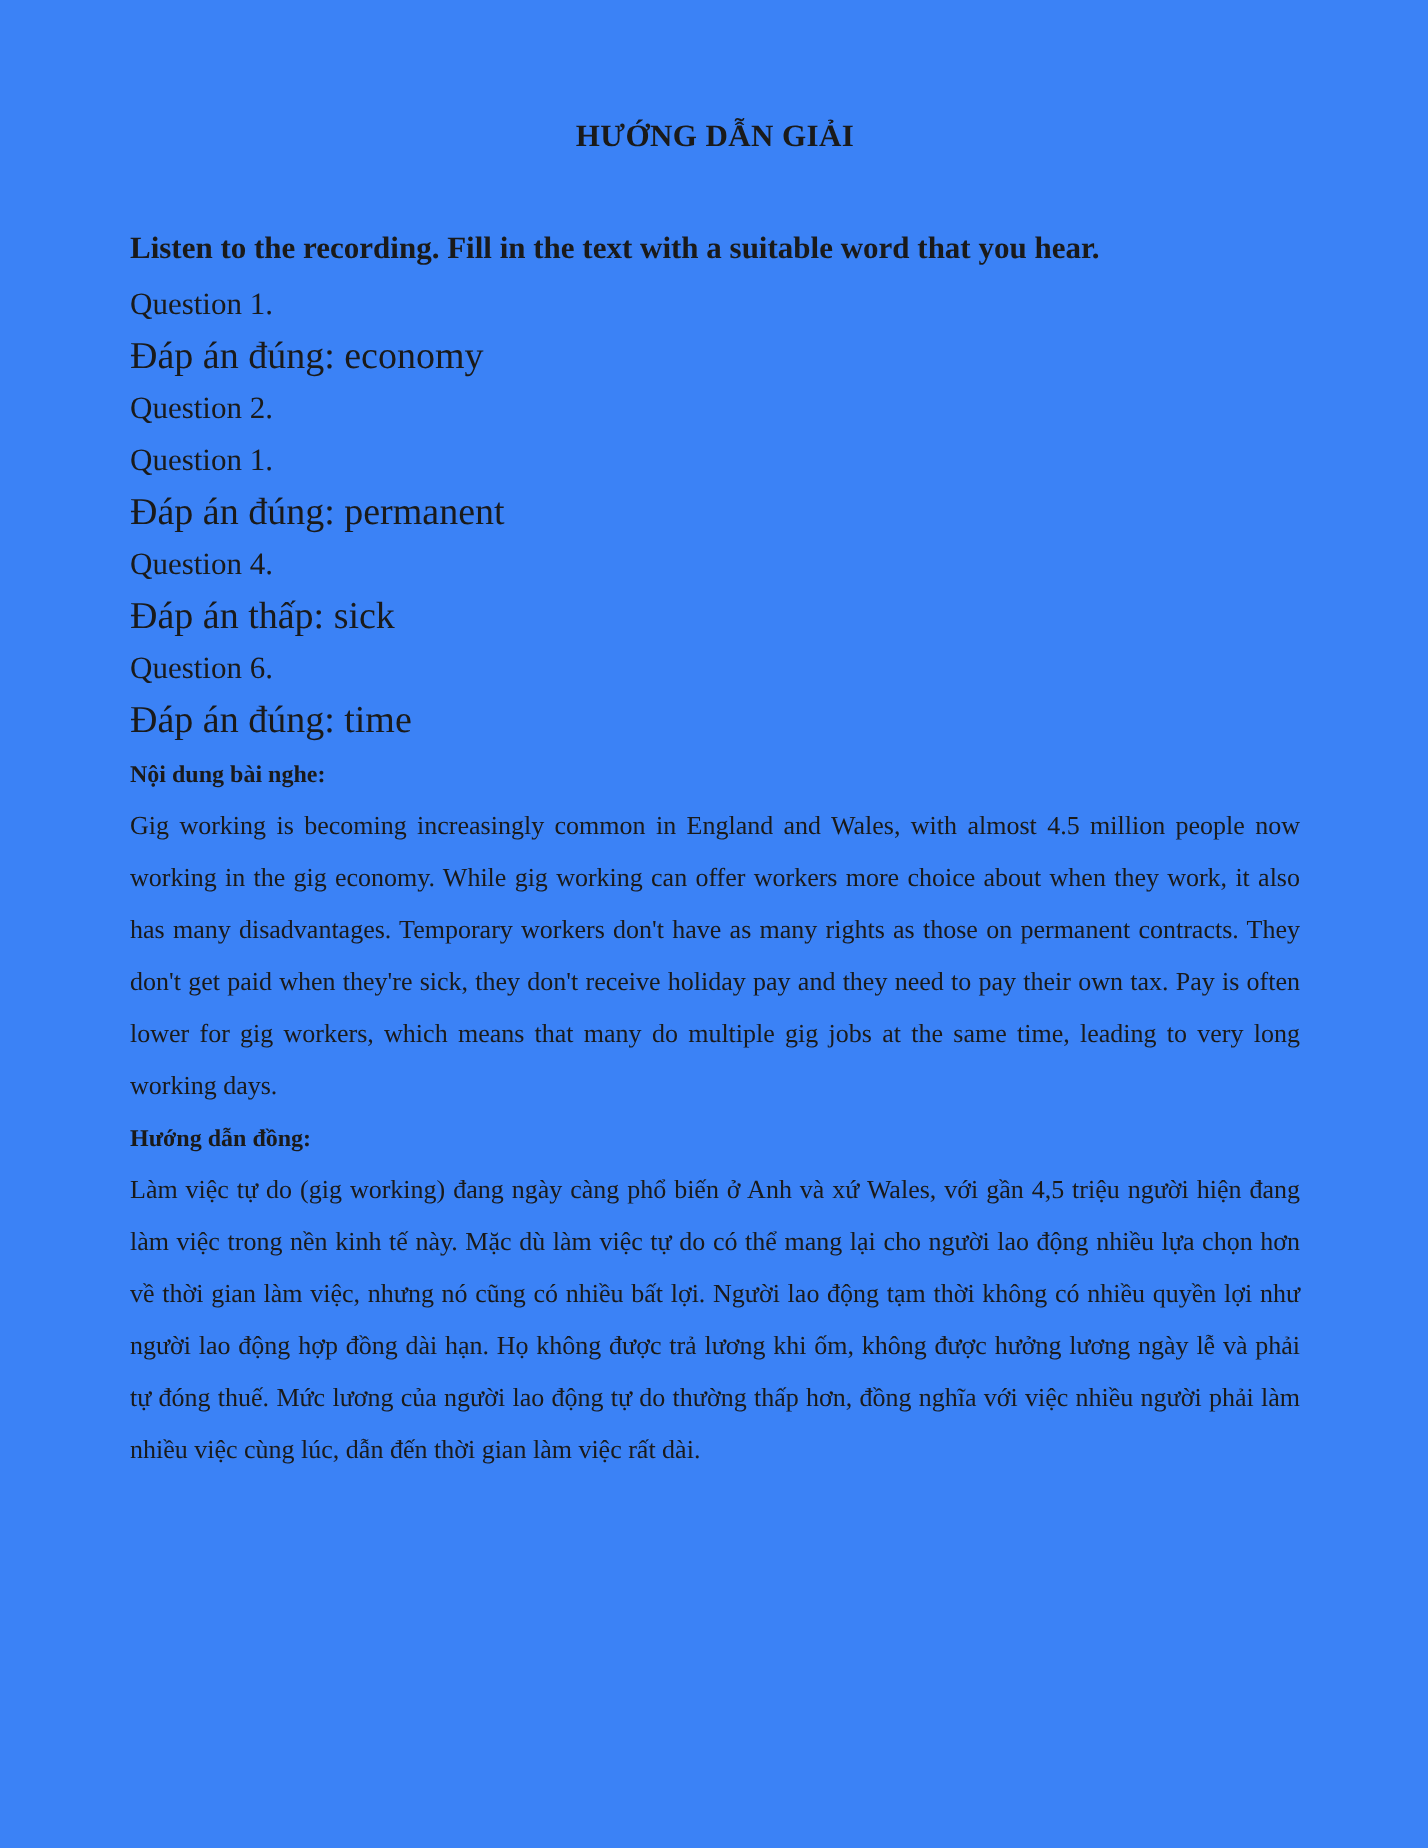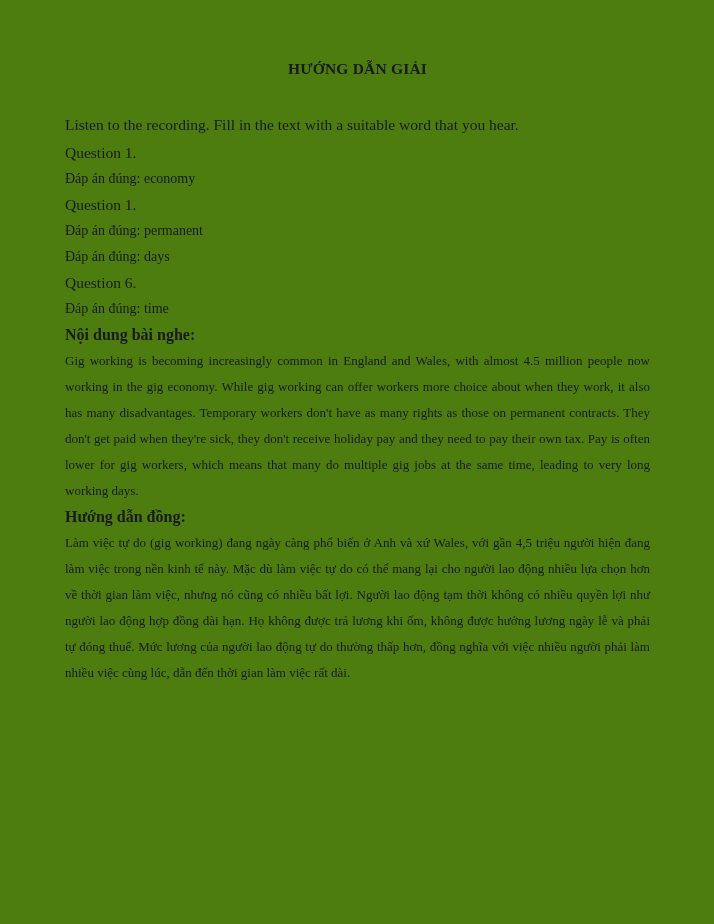--- a/index.html
+++ b/index.html
@@ -4,49 +4,49 @@
 <style>
   * { margin: 0; padding: 0; box-sizing: border-box; }
   html, body {
     background: #ffffff;
     font-family: "Liberation Serif", "DejaVu Serif", serif;
     color: #1a1a1a;
   }
   .page {
     width: 714px;
     height: 924px;
-    background: #4d7c0f;
+    background: #3b82f6;
     padding: 60px 64px 40px 65px;
     overflow: hidden;
   }
   .doc-title {
     text-align: center;
     font-weight: bold;
     font-size: 15.5px;
     letter-spacing: 0.2px;
     margin-bottom: 34px;
   }
   .instruction {
-    font-weight: normal;
+    font-weight: bold;
     font-size: 15.5px;
     line-height: 26px;
     margin-bottom: 2px;
   }
   .q-label {
     font-weight: normal;
     font-size: 15.5px;
     line-height: 26px;
   }
   .q-answer {
-    font-size: 14px;
+    font-size: 19px;
     line-height: 26px;
   }
   .section-heading {
     font-weight: bold;
-    font-size: 16px;
+    font-size: 12px;
     line-height: 26px;
   }
   .paragraph {
     font-size: 13px;
     line-height: 26px;
     text-align: justify;
   }
 </style>
 </head>
 <body>
@@ -56,29 +56,31 @@
   <div class="doc-title">HƯỚNG DẪN GIẢI</div>
 
   <div class="instruction">Listen to the recording. Fill in the text with a suitable word that you hear.</div>
 
   <div>
     <div class="q-label">Question 1.</div>
     <div class="q-answer">Đáp án đúng: economy</div>
   </div>
 
   <div>
+    <div class="q-label">Question 2.</div>
   </div>
 
   <div>
     <div class="q-label">Question 1.</div>
     <div class="q-answer">Đáp án đúng: permanent</div>
   </div>
 
   <div>
-    <div class="q-answer">Đáp án đúng: days</div>
+    <div class="q-label">Question 4.</div>
+    <div class="q-answer">Đáp án thấp: sick</div>
   </div>
 
   <div>
     <div class="q-label">Question 6.</div>
     <div class="q-answer">Đáp án đúng: time</div>
   </div>
 
   <div>
     <div class="section-heading">Nội dung bài nghe:</div>
     <div class="paragraph">Gig working is becoming increasingly common in England and Wales, with almost 4.5 million people now working in the gig economy. While gig working can offer workers more choice about when they work, it also has many disadvantages. Temporary workers don't have as many rights as those on permanent contracts. They don't get paid when they're sick, they don't receive holiday pay and they need to pay their own tax. Pay is often lower for gig workers, which means that many do multiple gig jobs at the same time, leading to very long working days.</div>

